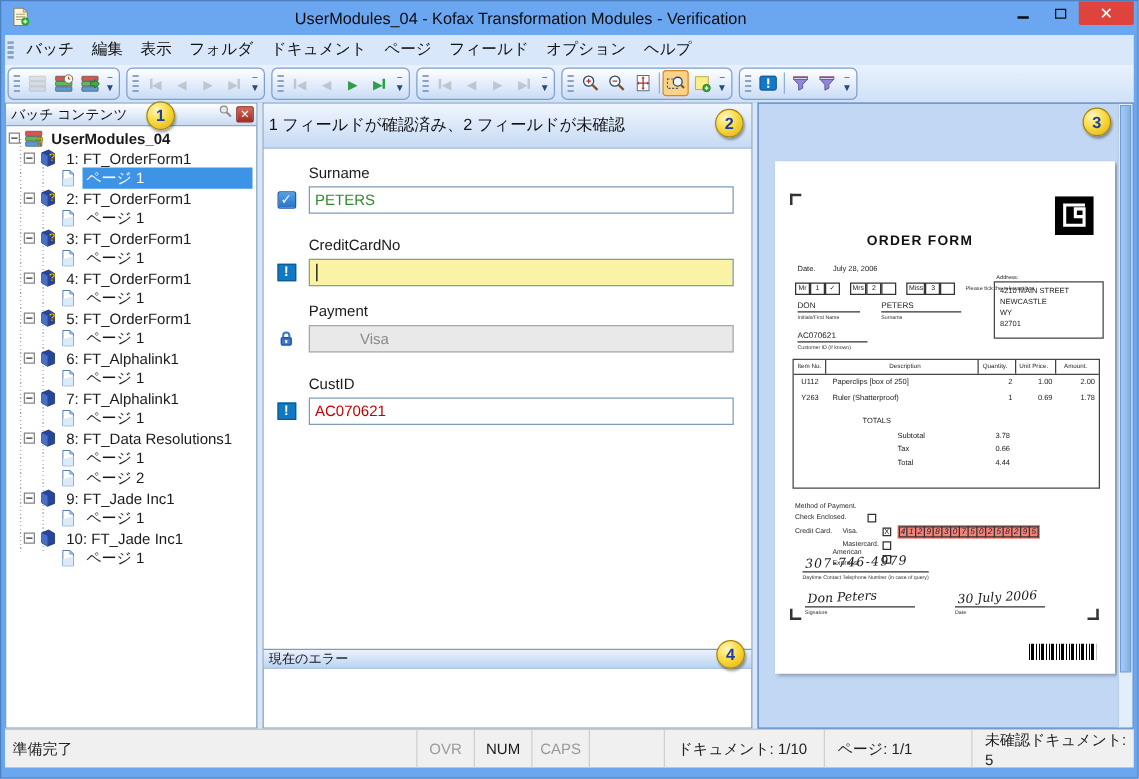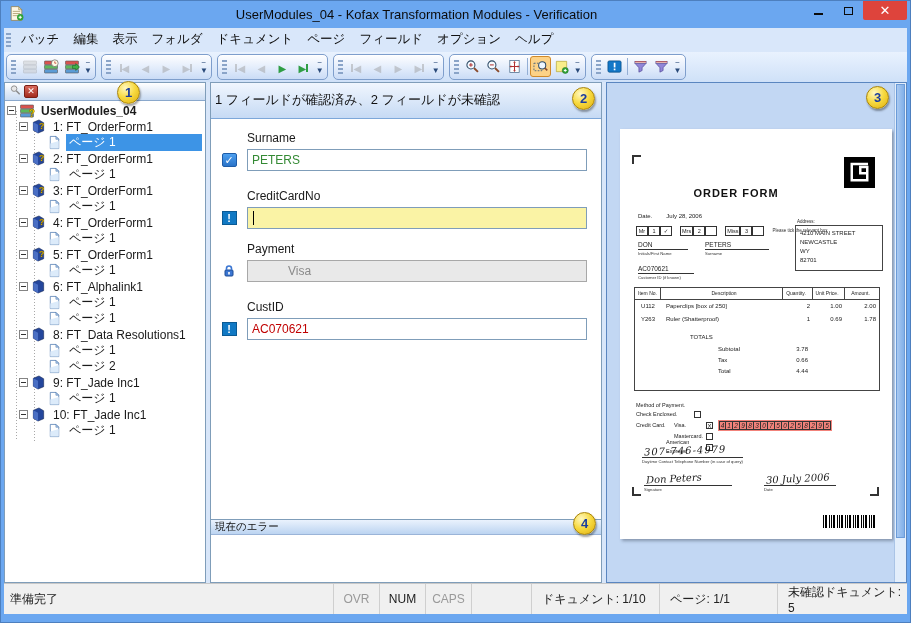--- a/index.html
+++ b/index.html
@@ -346,20 +346,21 @@
           </svg>
         </span>
         <span class="tb-chevron">−<br>▼</span>
       </div>
     </div>
 
   <div class="main">
 
     <div class="left-panel">
       <div class="panel-header">
+        <span class="ph-title">バッチ コンテンツ</span>
         <span><svg viewBox="0 0 14 14" width="13" height="13">
               <circle cx="5.5" cy="5" r="3" fill="#e8e8e8" stroke="#8a8a8a"></circle>
               <line x1="7.8" y1="7.3" x2="11.5" y2="11" stroke="#8a8a8a" stroke-width="1.6"></line>
             </svg></span>
         <span class="ph-close">✕</span>
       </div>
       <div class="tree">
           <div class="tree-row lvl0">
             <span class="expand-box"></span>
             <span class="tree-icon"><svg viewBox="0 0 16 16" width="16" height="16">
@@ -463,20 +464,28 @@
               </svg></span>
             <span class="tree-label">6: FT_Alphalink1</span>
           </div>
           <div class="tree-row lvl2">
             <span class="tree-icon"><svg viewBox="0 0 16 16" width="15" height="15">
                 <path d="M3.5 1.5 H9.5 L12.5 4.5 V14.5 H3.5 Z" fill="#fff" stroke="#4a76ad" stroke-width=".8"></path>
                 <path d="M9.5 1.5 V4.5 H12.5 Z" fill="#bcd4ee" stroke="#4a76ad" stroke-width=".6"></path>
                 <path d="M3.5 9 L12.5 6.5 V14.5 H3.5 Z" fill="#dcebfa"></path>
               </svg></span>
             <span class="tree-label">ページ 1</span>
+          </div>
+          <div class="tree-row lvl1">
+            <span class="expand-box"></span>
+            <span class="tree-icon"><svg viewBox="0 0 16 16" width="15" height="15">
+                <path d="M2.5 3.5 L8.5 1 L13.5 4 V12.5 L7.5 15 L2.5 12 Z" fill="#24469c" stroke="#122450" stroke-width=".6"></path>
+                <path d="M2.5 3.5 L7.5 6 V15 L2.5 12 Z" fill="#4a6fc4"></path>
+              </svg></span>
+            <span class="tree-label">7: FT_Alphalink1</span>
           </div>
           <div class="tree-row lvl2">
             <span class="tree-icon"><svg viewBox="0 0 16 16" width="15" height="15">
                 <path d="M3.5 1.5 H9.5 L12.5 4.5 V14.5 H3.5 Z" fill="#fff" stroke="#4a76ad" stroke-width=".8"></path>
                 <path d="M9.5 1.5 V4.5 H12.5 Z" fill="#bcd4ee" stroke="#4a76ad" stroke-width=".6"></path>
                 <path d="M3.5 9 L12.5 6.5 V14.5 H3.5 Z" fill="#dcebfa"></path>
               </svg></span>
             <span class="tree-label">ページ 1</span>
           </div>
           <div class="tree-row lvl1">

